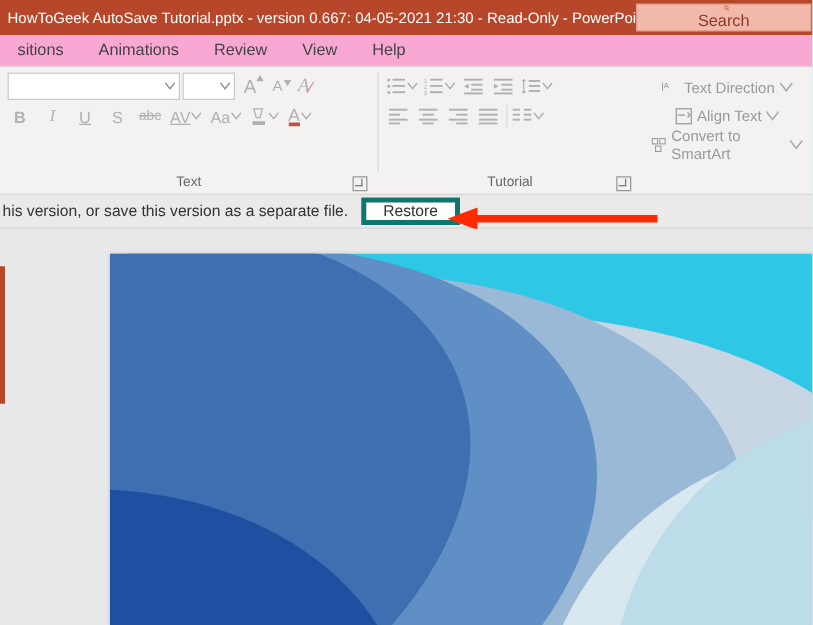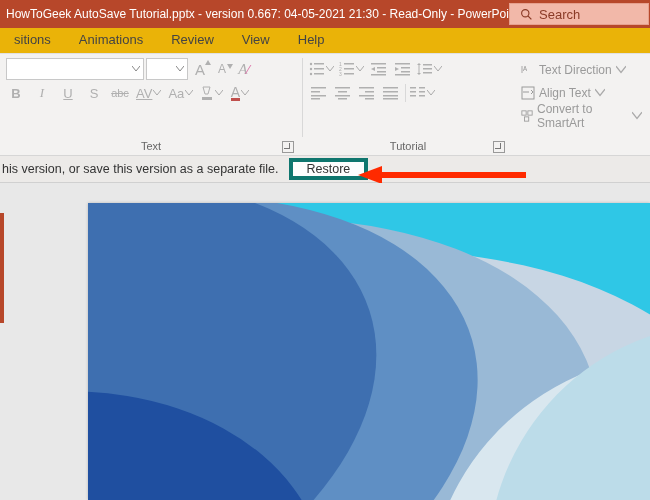--- a/index.html
+++ b/index.html
@@ -1,26 +1,26 @@
 <!DOCTYPE html>
 <html><head>
 <meta charset="utf-8">
 <style>
   * { box-sizing: border-box; margin: 0; padding: 0; font-family: "Segoe UI", Arial, sans-serif; }
   body { width: 650px; height: 500px; overflow: hidden; background: #fff; font-size: 12px; color: #444; }
 
   
   .titlebar { height: 28px; background: #b7472a; display: flex; align-items: center; color: #fff; font-size: 12px; }
   .titlebar-text { flex: 1; padding-left: 6px; white-space: nowrap; overflow: hidden; }
-  .search-box { width: 140px; height: 22px; background: #f2b8a9; display: flex; align-items: center; border: 1px solid #e6a08e; margin-right: 1px; }
+  .search-box { width: 140px; height: 22px; background: #f2b8a9; display: flex; align-items: center; border: 1px solid #e6a08e; margin-right: 1px; flex-direction: column; }
   .search-box svg { width: 13px; height: 13px; margin: 0 6px 0 10px; }
   .search-box span { color: #8a3a26; font-size: 13px; }
 
   
-  .tabstrip { height: 26px; background: #eab308; border-bottom: 1px solid #e1e1e1; display: flex; align-items: flex-end; padding-left: 0; }
+  .tabstrip { height: 26px; background: #f9a8d4; border-bottom: 1px solid #e1e1e1; display: flex; align-items: flex-end; padding-left: 0; }
   .tab { padding: 5px 14px 6px; color: #444; font-size: 13px; cursor: pointer; }
 
   
   .ribbon { height: 102px; background: #f3f2f1; border-bottom: 1px solid #d6d6d6; display: flex; position: relative; }
   .group { display: flex; flex-direction: column; padding: 4px 6px 0 6px; }
   .group-sep { width: 1px; background: #d8d8d8; margin: 4px 0 18px 0; }
   .group-body { flex: 1; display: flex; flex-direction: column; gap: 2px; }
   .group-label { text-align: center; font-size: 11px; color: #666; padding: 2px 0 3px; position: relative; }
   .dialog-launcher { position: absolute; right: 2px; bottom: 2px; width: 12px; height: 12px; border: 1px solid #999; display:flex; align-items:center; justify-content:center; }
   .dialog-launcher::after { content:""; width:5px; height:5px; border-right:1px solid #777; border-bottom:1px solid #777; transform: translate(-1px,-1px); }
@@ -33,21 +33,21 @@
   .combo.size { width: 42px; }
   .combo .dd { width: 14px; display:flex; justify-content:center; }
   .dd svg, .caret svg { width:8px; height:6px; }
   .caret { width:10px; display:inline-flex; justify-content:center; }
 
   
   .g-font { width: 302px; }
   .g-para { width: 210px; }
   .g-para2 { flex:1; }
 
-  .para-btn { height:20px; display:flex; align-items:center; color:#9a9a9a; font-size:12px; gap:4px; padding:0 2px; }
+  .para-btn { height:20px; display:flex; align-items:center; color:#9a9a9a; font-size:12px; gap:4px; padding:0 2px;justify-content:center; }
   .para-btn svg { width:14px; height:14px; }
 
   
   .infobar { height: 27px; background: #eceae8; border-bottom: 1px solid #d0d0d0; display: flex; align-items: center; padding-left: 2px; font-size: 12.5px; color: #333; }
   .restore-btn { margin-left: 10px; height: 22px; padding: 0 14px; background: #fdfdfd; border: 4px solid #0f766e; font-size: 12.5px; color: #333; cursor: pointer; }
 
   
   .arrow { position: absolute; left: 358px; top: 163px; }
 
   

